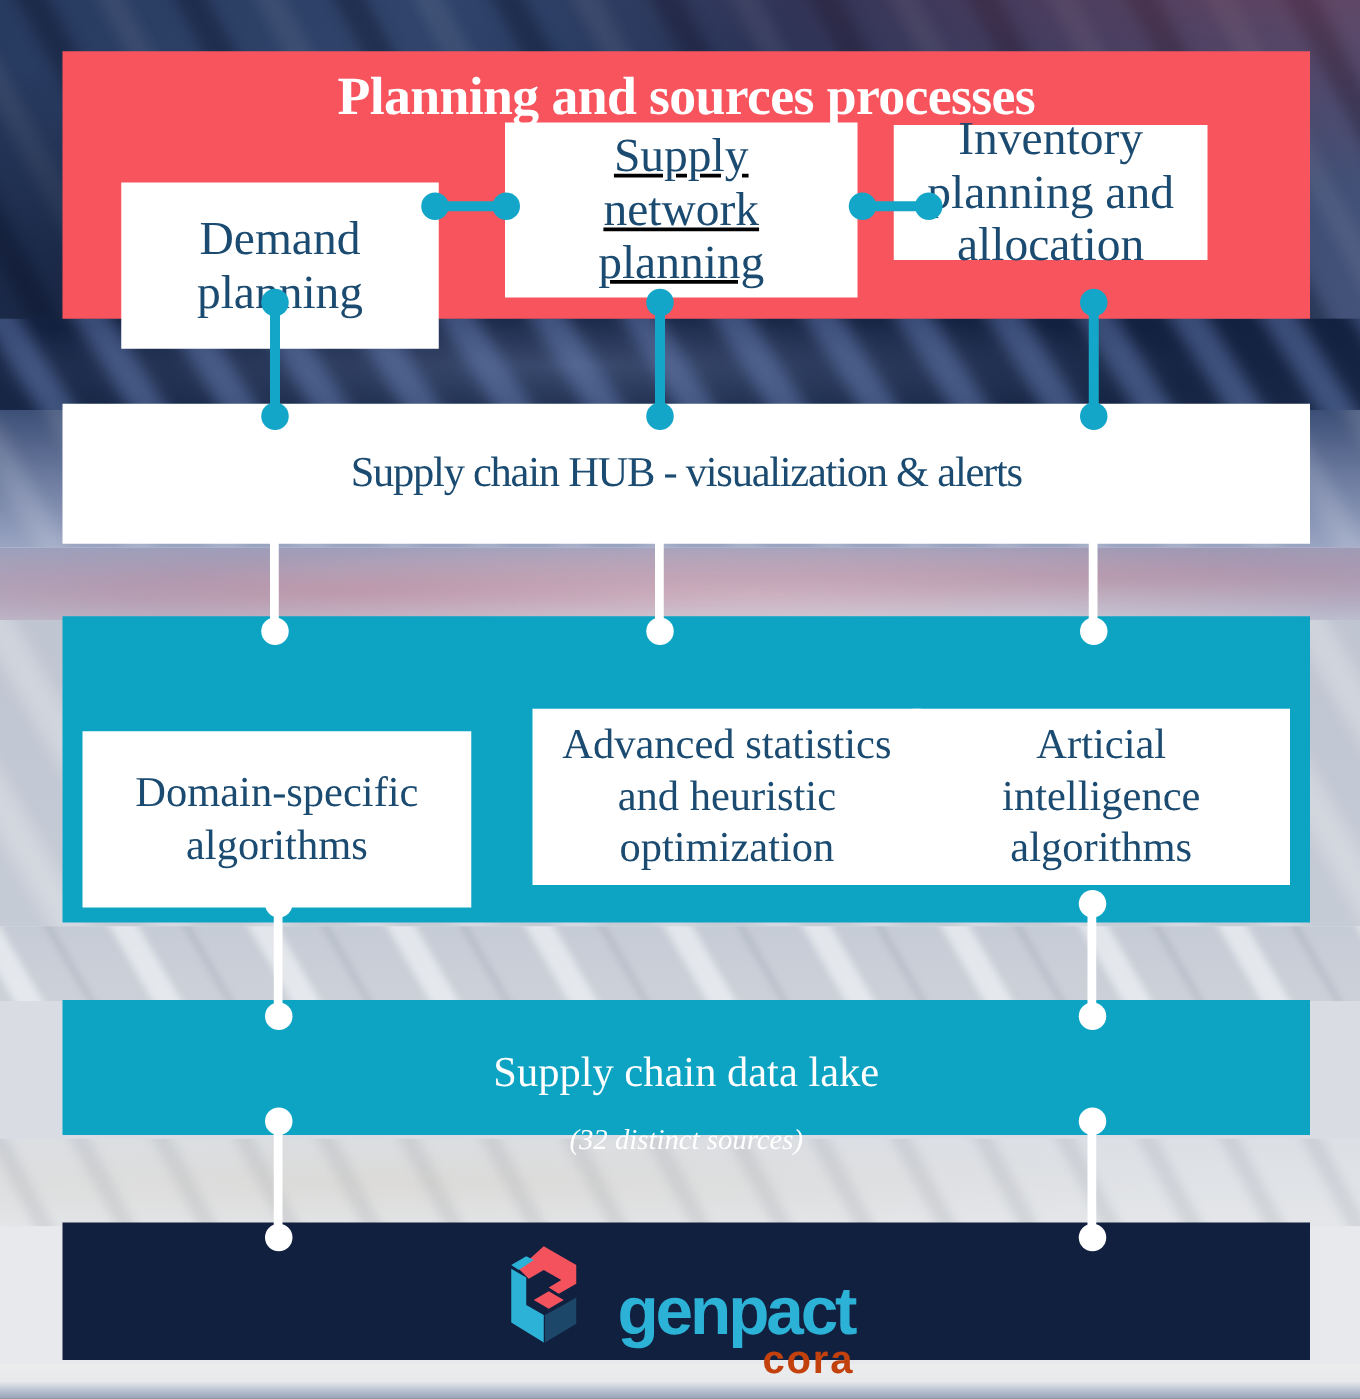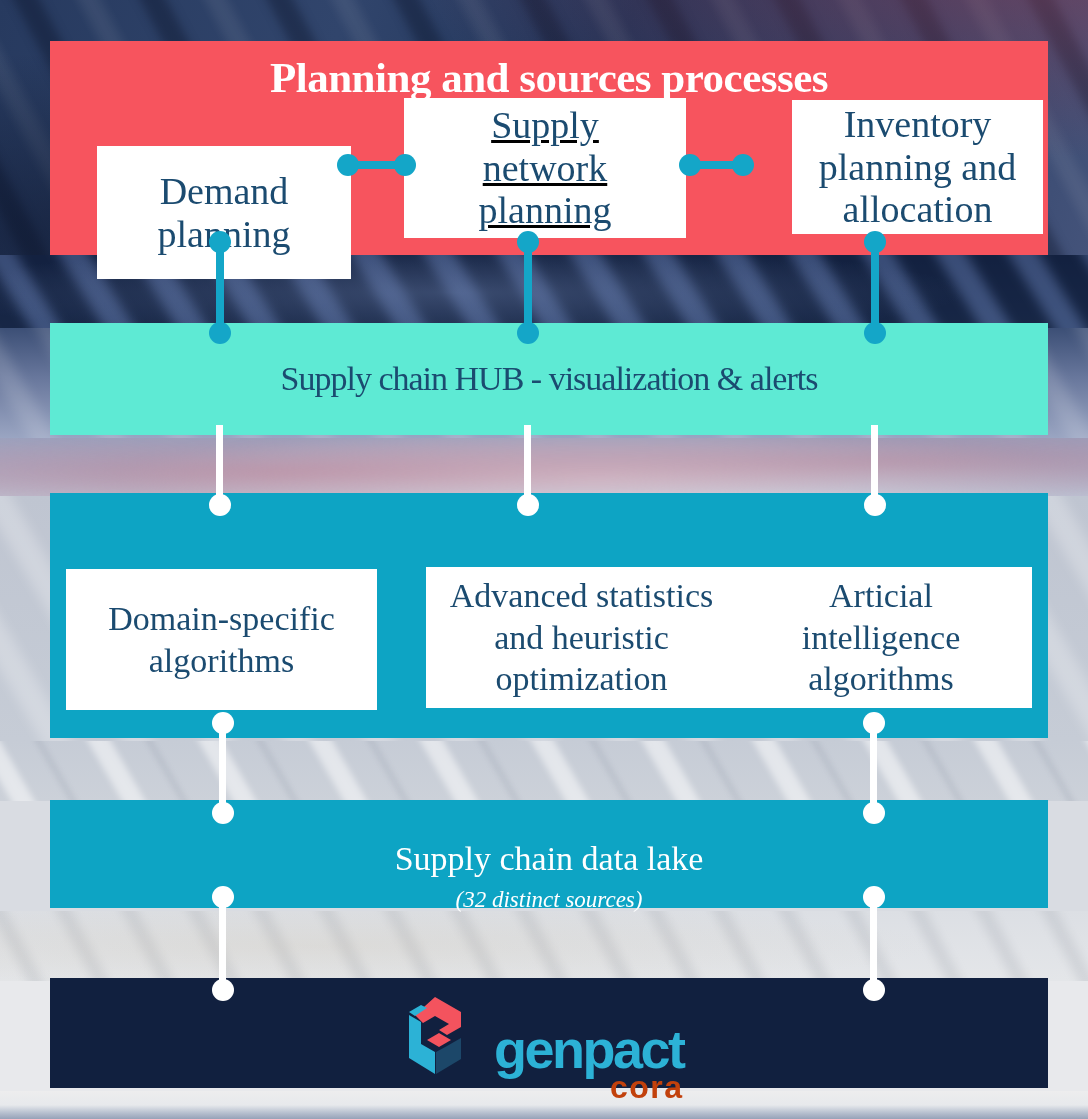--- a/index.html
+++ b/index.html
@@ -28,37 +28,37 @@
   .s8{top:911px;height:70px;background:linear-gradient(180deg,#dcdfe4,#e4e6e9);}
   .s8 .streaks{background:repeating-linear-gradient(62deg,rgba(150,155,165,.22) 0 14px,transparent 14px 58px);filter:blur(4px);}
   .s8 .tint{background:radial-gradient(ellipse at 30% 50%,rgba(205,195,175,.25),transparent 55%);}
   .s9{top:981px;height:110px;background:#e8e9ec;}
   .s10{top:1091px;height:28px;background:linear-gradient(180deg,#ededee 0%,#e7e9ec 50%,#b7c0cf 78%,#96a2b8 100%);}
   
   .band{position:absolute;left:50px;width:998px;z-index:1;}
   .red{top:41px;height:214px;background:#f7545e;}
   .title{position:absolute;left:0;right:0;top:13px;margin:0;text-align:center;
     font-weight:700;font-size:43px;line-height:1.1;color:#fff;letter-spacing:-.5px;}
-  .hub{top:323px;height:112px;background:#5eead4;display:flex;align-items:center;justify-content:center;}
+  .hub{top:323px;height:112px;background:#ffffff;display:flex;align-items:center;justify-content:center;}
   .hublabel{font-size:34px;color:#1b4b70;letter-spacing:-1px;}
   .alg{top:493px;height:245px;background:#0da4c4;}
   .lake{top:800px;height:108px;background:#0da4c4;text-align:center;color:#fff;}
   .ltitle{margin:0;padding-top:42px;font-size:34px;font-weight:400;line-height:1;}
-  .lsub{margin:0;padding-top:12px;font-size:23px;font-style:italic;line-height:1;}
+  .lsub{margin:12px;padding-top:12px;font-size:23px;font-style:italic;line-height:1;}
   .foot{top:978px;height:110px;background:#11203f;}
   
   .wbox{position:absolute;background:#fff;display:flex;align-items:center;justify-content:center;
     text-align:center;z-index:2;}
   .wbox span{white-space:pre-line;color:#1b4b70;}
   .pb span{font-size:38px;line-height:1.12;}
   .b1{left:97px;top:98px;width:254px;height:133px;margin-top:48px;}
   .b2{left:404px;top:98px;width:282px;height:140px;text-decoration:underline;}
-  .b3{left:792px;top:100px;width:251px;height:134px;}
+  .b3{left:715px;top:100px;width:251px;height:108px;}
   .ab span{font-size:34px;line-height:1.22;}
-  .a1{left:66px;top:569px;width:311px;height:141px;}
+  .a1{left:66px;top:585px;width:311px;height:141px;}
   .a2{left:398px;top:567px;width:311px;height:141px;margin-left:28px;}
   .a3{left:730px;top:567px;width:302px;height:141px;}
   
   .vconn{position:absolute;width:22px;z-index:3;}
   .vconn i{display:block;position:absolute;}
   .vconn .dot{left:0;width:22px;height:22px;border-radius:50%;}
   .vconn .a{top:0;}
   .vconn .b{bottom:0;}
   .vconn .line{left:7px;width:8px;top:11px;bottom:11px;}
   .tealc .dot,.tealc .line{background:#14a6c8;}

